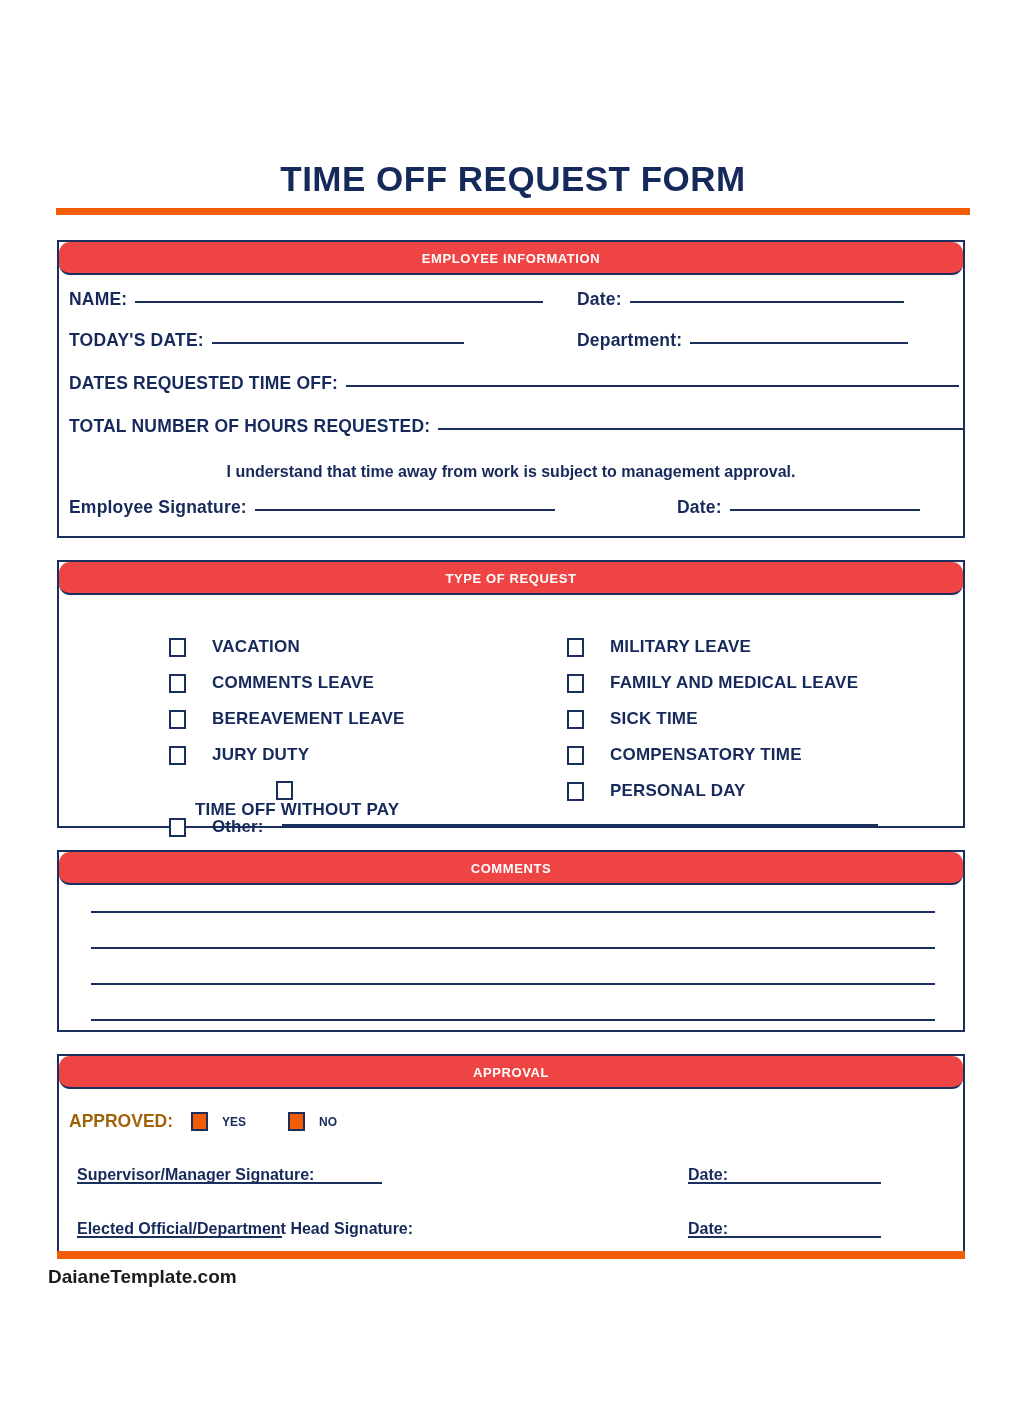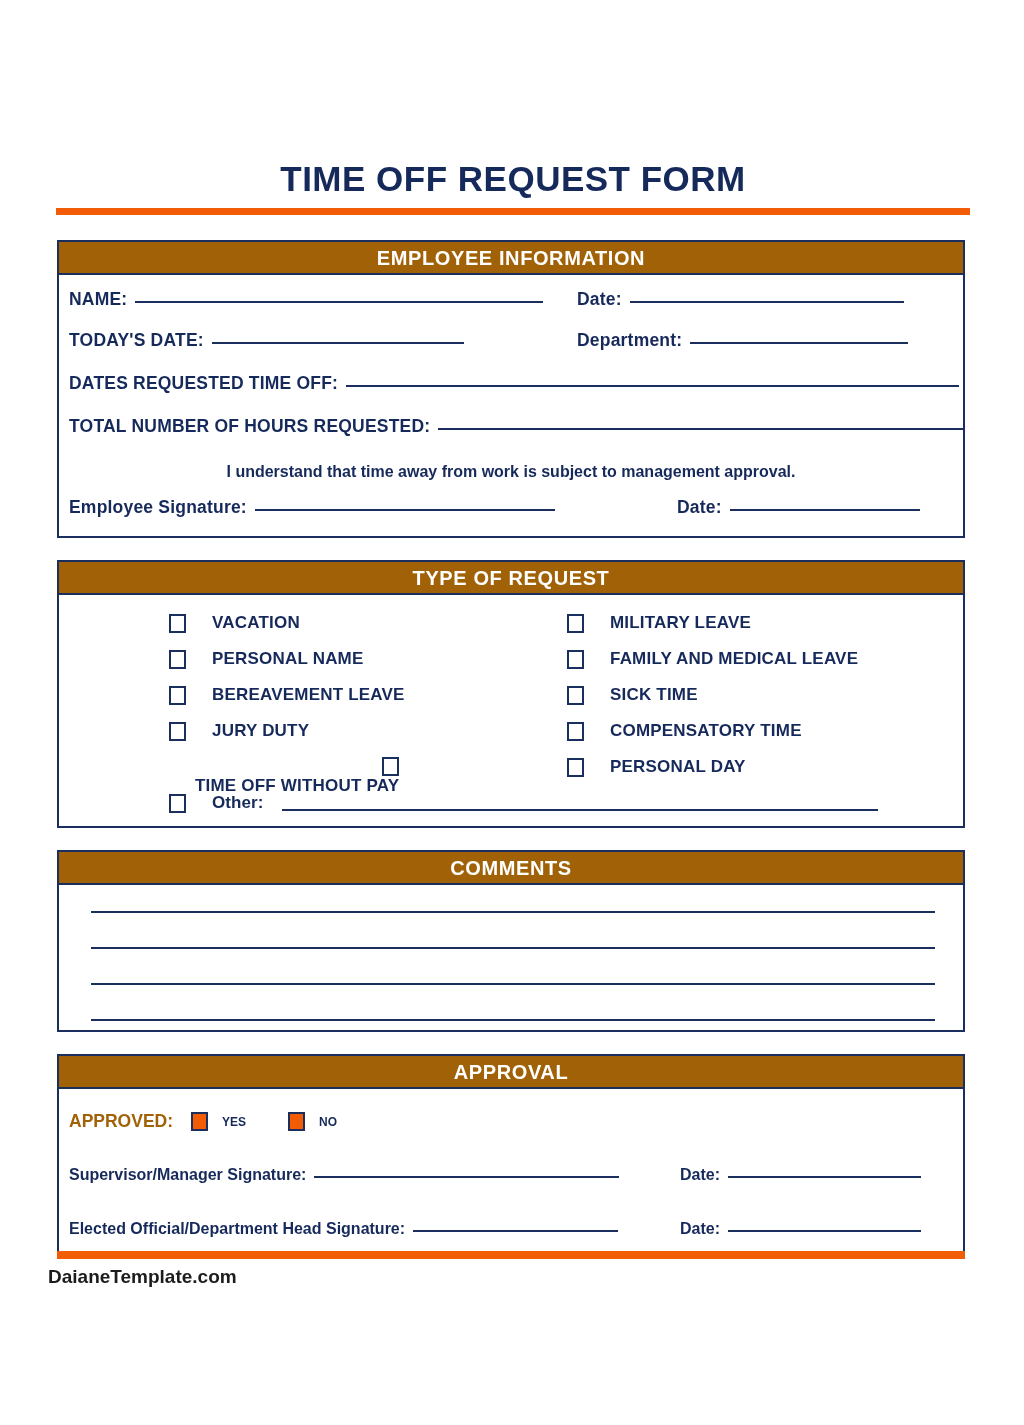--- a/index.html
+++ b/index.html
@@ -48,30 +48,31 @@
   
   .section {
     position: absolute;
     left: 57px;
     width: 908px;
     border: 2px solid #1b2f5e;
     box-sizing: border-box;
     background: #ffffff;
   }
   .section-header {
-    background: #a16207;
+    background: #ef4444;
     color: #ffffff;
-    font-size: 20px;
+    font-size: 13px;
     font-weight: bold;
     text-align: center;
     letter-spacing: 0.6px;
     line-height: 33px;
     height: 33px;
     border-bottom: 2px solid #1b2f5e;
     box-sizing: border-box;
+    border-radius: 11px;
   }
   .section-body {
     position: relative;
   }
 
   
   #employee-section { top: 224px; height: 298px; }
   #employee-section .section-body { height: 263px; }
 
   .field-row {
@@ -106,22 +107,23 @@
     color: #16295b;
   }
 
   
   #type-section { top: 544px; height: 268px; }
   #type-section .section-body { height: 233px; }
 
   .cb-row {
     position: absolute;
     display: flex;
-    align-items: flex-end;
+    align-items: center;
     white-space: nowrap;
+    margin-top: 24px;
   }
   .checkbox {
     width: 17px;
     height: 19px;
     border: 2.5px solid #1b2f5e;
     box-sizing: border-box;
     background: #ffffff;
     flex: none;
   }
   .cb-label {
@@ -183,20 +185,21 @@
     font-weight: bold;
     color: #16295b;
     margin-left: 14px;
   }
 
   .sig-row {
     position: absolute;
     display: flex;
     align-items: baseline;
     white-space: nowrap;
+    flex-direction: column;
   }
   .sig-label {
     font-size: 16px;
     font-weight: bold;
     color: #16295b;
   }
 
   
   .site-footer {
     position: absolute;
@@ -268,21 +271,21 @@
   <div class="section" id="type-section">
     <div class="section-header">TYPE OF REQUEST</div>
     <div class="section-body">
 
       <div class="cb-row" style="left:110px; top:18px;">
         <span class="checkbox"></span>
         <span class="cb-label">VACATION</span>
       </div>
       <div class="cb-row" style="left:110px; top:54px;">
         <span class="checkbox"></span>
-        <span class="cb-label">PERSONAL NAME</span>
+        <span class="cb-label">COMMENTS LEAVE</span>
       </div>
       <div class="cb-row" style="left:110px; top:90px;">
         <span class="checkbox"></span>
         <span class="cb-label">BEREAVEMENT LEAVE</span>
       </div>
       <div class="cb-row" style="left:110px; top:126px;">
         <span class="checkbox"></span>
         <span class="cb-label">JURY DUTY</span>
       </div>
       <div class="cb-row" style="left:110px; top:162px;flex-direction:column;">

